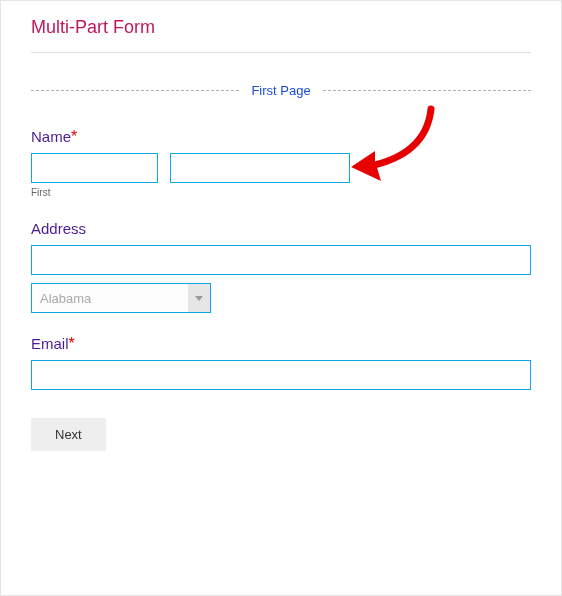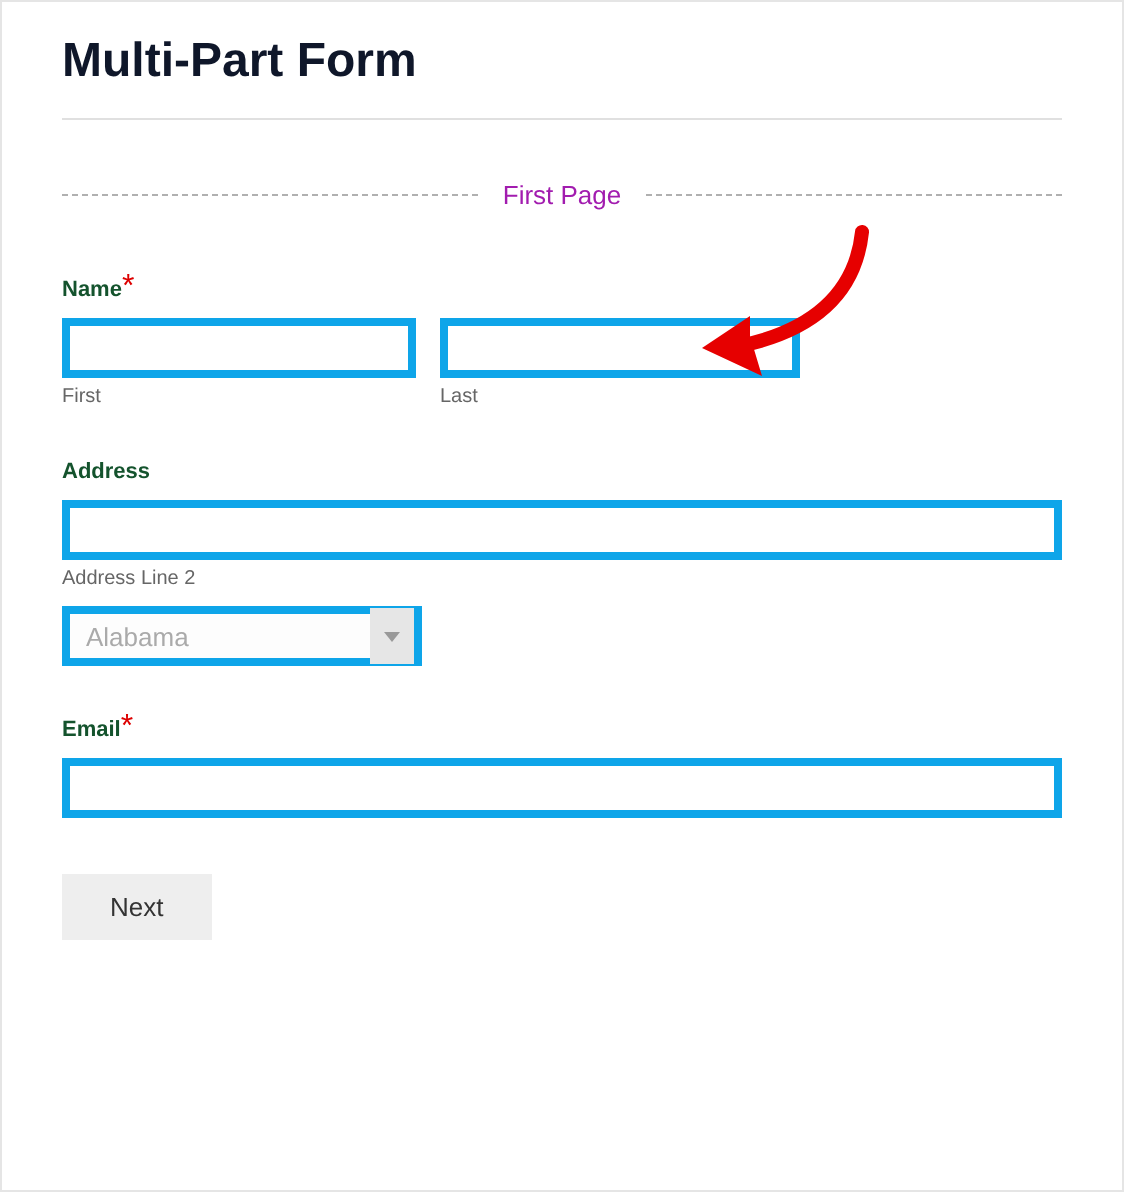--- a/index.html
+++ b/index.html
@@ -9,23 +9,23 @@
       width: 562px;
       height: 596px;
       border: 1px solid #e5e5e5;
       position: relative;
       overflow: hidden;
     }
     .container {
       padding: 16px 30px 20px 30px;
     }
     .form-title {
-      font-size: 24px;
-      font-weight: 700;
-      color: #0f172a;
+      font-size: 18px;
+      font-weight: 400;
+      color: #be185d;
       margin-bottom: 14px;
     }
     .hr-solid {
       border: none;
       border-top: 1px solid #e0e0e0;
       margin-bottom: 30px;
     }
     .page-divider {
       display: flex;
       align-items: center;
@@ -34,53 +34,52 @@
     }
     .page-divider::before,
     .page-divider::after {
       content: "";
       flex: 1;
       border-top: 1px dashed #b0b0b0;
     }
     .page-divider-label {
       padding: 0 12px;
       font-size: 13px;
-      color: #a21caf;
+      color: #1d4ed8;
     }
     .field-group {
       margin-bottom: 22px;
     }
     .field-label {
-      font-size: 11px;
-      color: #14532d;
+      font-size: 15px;
+      color: #4c1d95;
       display: inline-block;
       margin-bottom: 8px;
-      font-weight: bold;
     }
     .required {
       color: #d00;
     }
     .row {
       display: flex;
       gap: 12px;
     }
     .col {
       display: flex;
       flex-direction: column;
     }
-    .col-155 { width: 177px; justify-content: space-between; }
+    .col-155 { width: 127px; justify-content: space-between; }
     .col-180 { width: 180px; }
     .sub-label {
       font-size: 10px;
       color: #666;
       margin-top: 4px;
     }
     input[type="text"], .select-box {
       height: 30px;
-      border: 4px solid #0ea5e9;
+      border: 1px solid #0ea5e9;
       padding: 4px 8px;
       font-size: 13px;
       background: #fff;
       width: 100%;
     }
     .full-input {
       width: 348px;
     }
     .select-box {
       display: flex;
@@ -140,32 +139,30 @@
     <div>
       <span class="field-label">Name</span><span class="required">*</span>
     </div>
     <div class="row">
       <div class="col col-155">
         <input type="text" style="">
         <span class="sub-label">First</span>
       </div>
       <div class="col col-180">
         <input type="text" style="">
-        <span class="sub-label">Last</span>
       </div>
     </div>
   </div>
 
   <div class="field-group addr-block">
     <div>
       <span class="field-label">Address</span>
     </div>
     <div class="stack">
       <input type="text" class="full-input" style="">
-      <div class="sub-label">Address Line 2</div>
     </div>
     <div class="row stack">
       <div class="col col-180">
         <div class="select-box">
           <span>Alabama</span>
           <span class="select-caret">
             <svg width="8" height="5" viewBox="0 0 8 5">
                 <path d="M0 0 L4 5 L8 0 Z" fill="#999"></path>
               </svg>
           </span>

